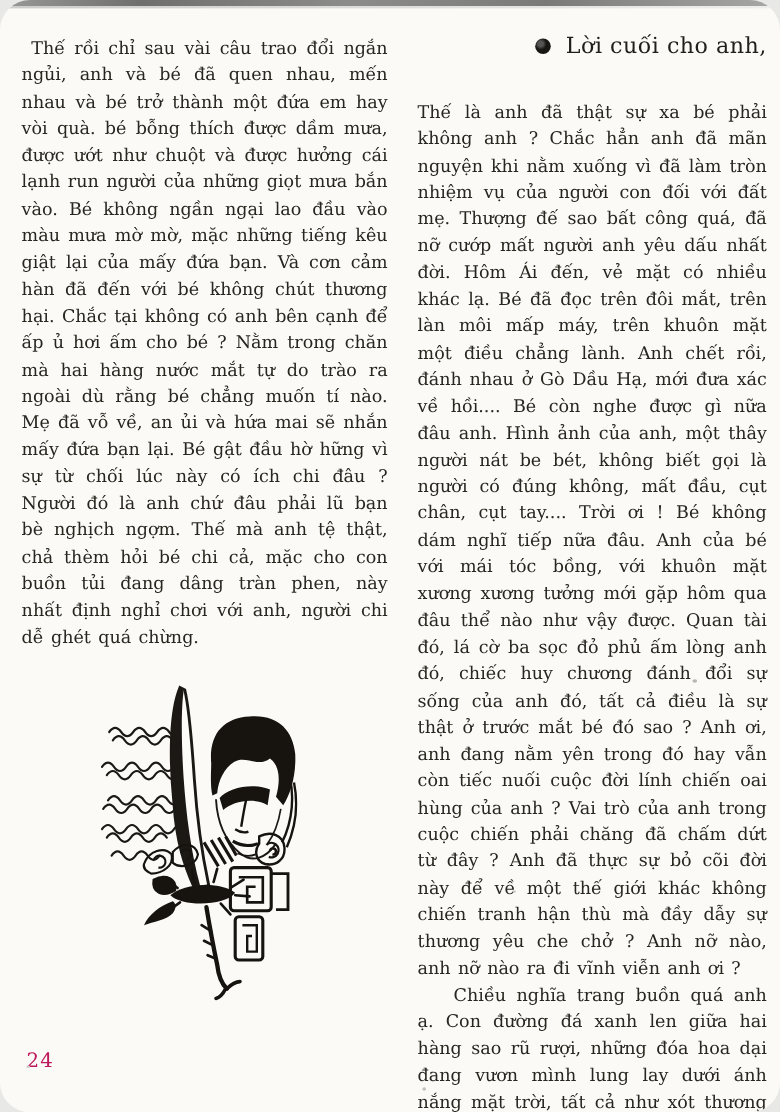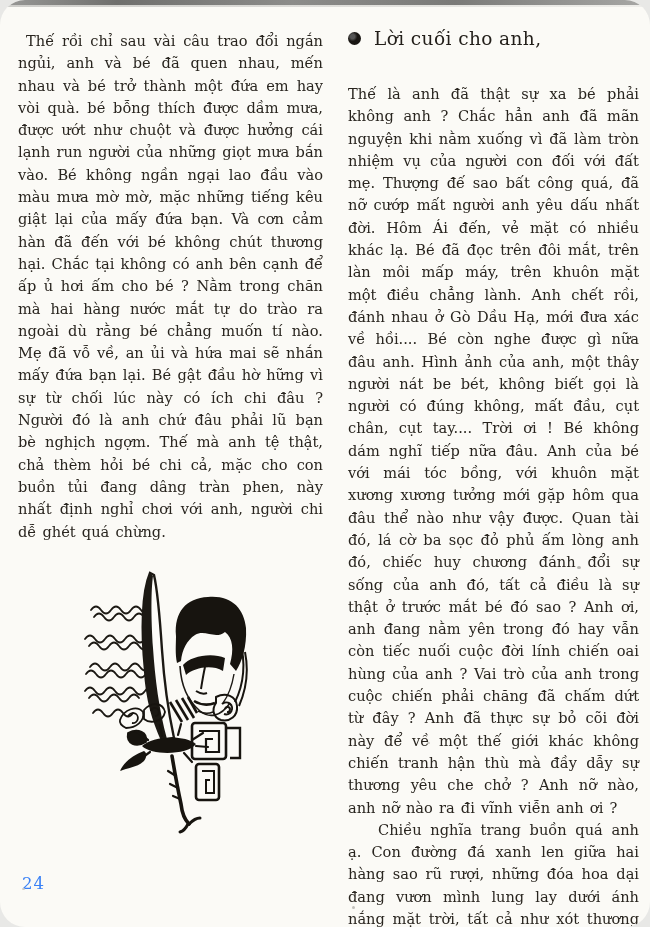--- a/index.html
+++ b/index.html
@@ -33,39 +33,40 @@
     line-height:22.3px;
     text-align:justify;
     color:#29251f;
     word-spacing:1.5px;
   }
   .indent-sm{text-indent:8px;}
   .indent-lg{text-indent:30px;}
   .heading{
     display:flex;align-items:center;gap:13px;
     margin:4px 0 34px 0;
+    justify-content:flex-end;
   }
   .bullet{
     width:13px;height:13px;border-radius:50%;
     background:radial-gradient(circle at 35% 35%, #555 0 18%, #191613 40%);
     flex:0 0 auto;
   }
   .heading-text{
     font-size:18.5px;
     letter-spacing:.4px;
     color:#221e19;
   }
   .p2-gap{margin-top:40px;}
   .illustration{
     position:absolute;left:84px;top:570px;width:164px;height:264px;
   }
   .illustration svg{display:block;width:100%;height:100%;}
   .page-number{
     position:absolute;left:22px;top:874px;
-    font-size:16.5px;color:#3b82f6;letter-spacing:1px;
+    font-size:16.5px;color:#be185d;letter-spacing:1px;
   }
   .speck{position:absolute;border-radius:50%;background:#b9b7b2;}
   .speck.s1{left:577px;top:566px;width:4px;height:3px;}
   .speck.s2{left:427px;top:742px;width:3px;height:2px;background:#c6c4bf;}
   .speck.s3{left:352px;top:906px;width:3px;height:3px;background:#c2c0bb;}
   .speck.s4{left:22px;top:888px;width:3px;height:2px;background:#cdcbc6;}
 </style>
 </head>
 <body>
 

